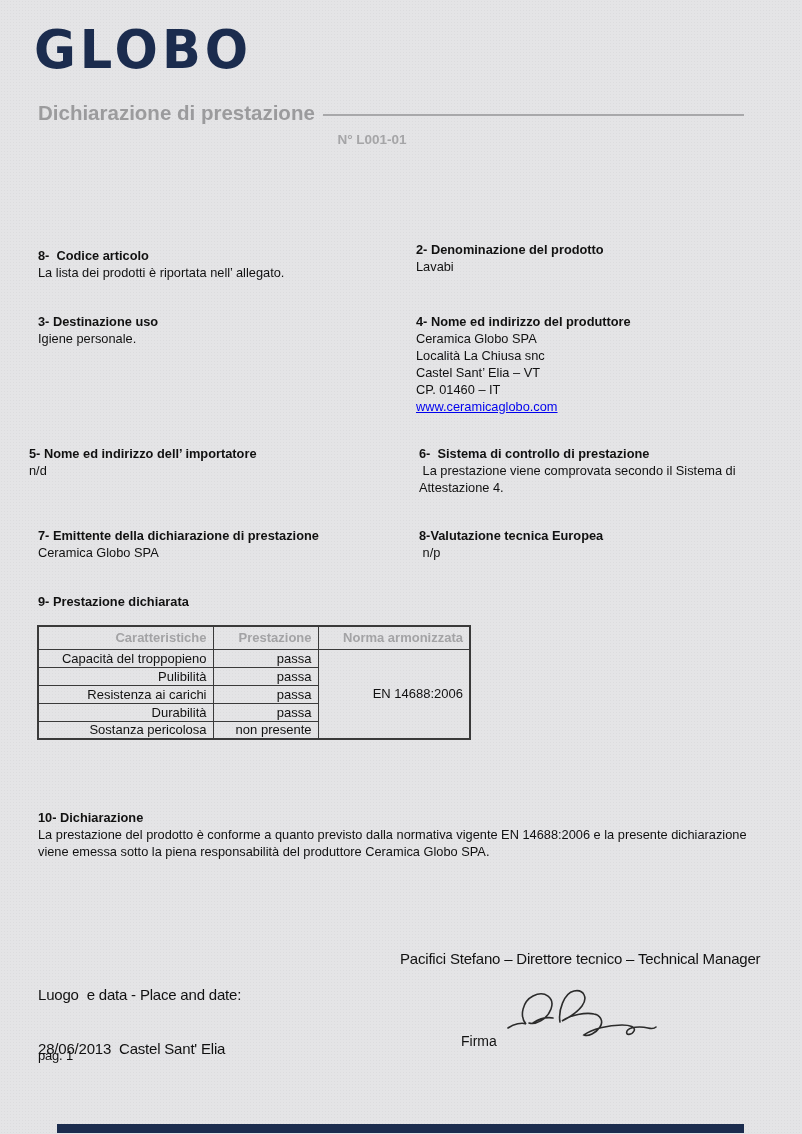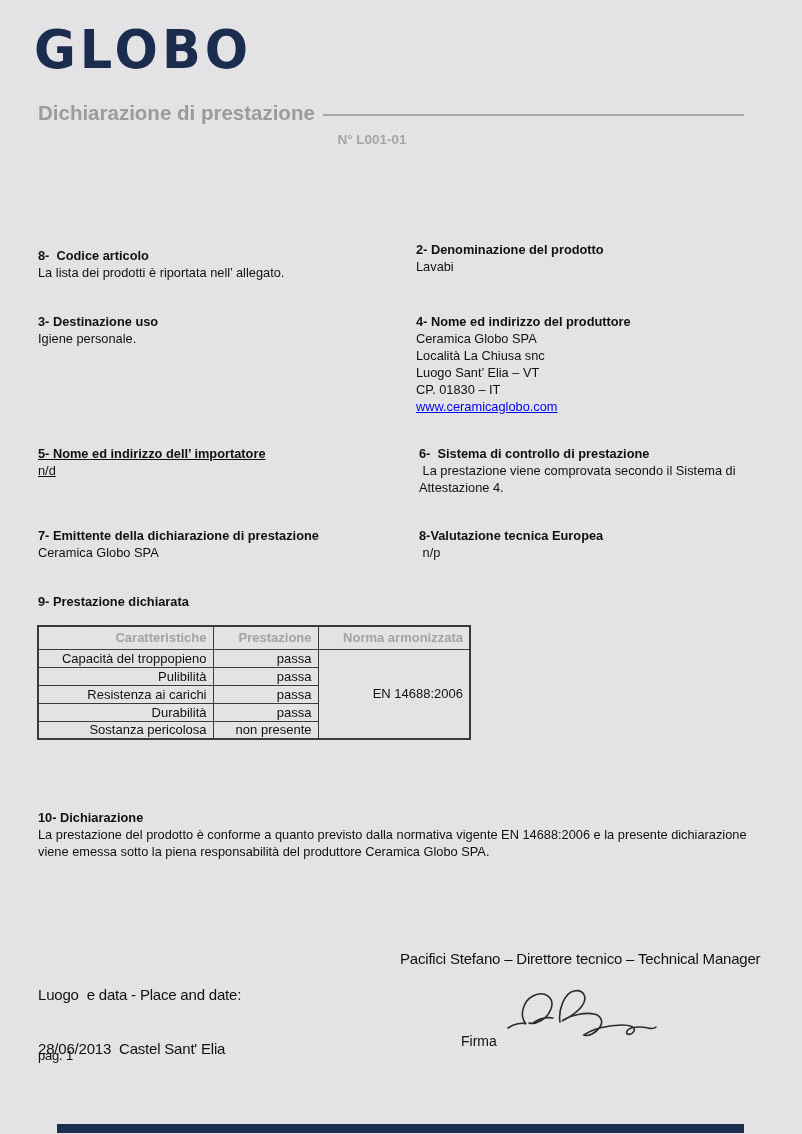--- a/index.html
+++ b/index.html
@@ -122,26 +122,26 @@
   </div>
 
   <div class="abs sec" style="left:38px; top:313px; width:370px;">
     <div class="h">3- Destinazione uso</div>
     <div class="b">Igiene personale.</div>
   </div>
   <div class="abs sec" style="left:416px; top:313px; width:360px;">
     <div class="h">4- Nome ed indirizzo del produttore</div>
     <div class="b">Ceramica Globo SPA</div>
     <div class="b">Località La Chiusa snc</div>
-    <div class="b">Luogo Sant’ Elia – VT</div>
-    <div class="b">CP. 01830 – IT</div>
+    <div class="b">Castel Sant’ Elia – VT</div>
+    <div class="b">CP. 01460 – IT</div>
     <div class="b"><span class="link">www.ceramicaglobo.com</span></div>
   </div>
 
-  <div class="abs sec" style="left:38px; top:445px; width:370px;text-decoration:underline;">
+  <div class="abs sec" style="left:29px; top:445px; width:370px;">
     <div class="h">5- Nome ed indirizzo dell’ importatore</div>
     <div class="b">n/d</div>
   </div>
   <div class="abs sec" style="left:419px; top:445px; width:360px;">
     <div class="h">6-  Sistema di controllo di prestazione</div>
     <div class="b"> La prestazione viene comprovata secondo il Sistema di</div>
     <div class="b">Attestazione 4.</div>
   </div>
 
   <div class="abs sec" style="left:38px; top:527px; width:370px;">

